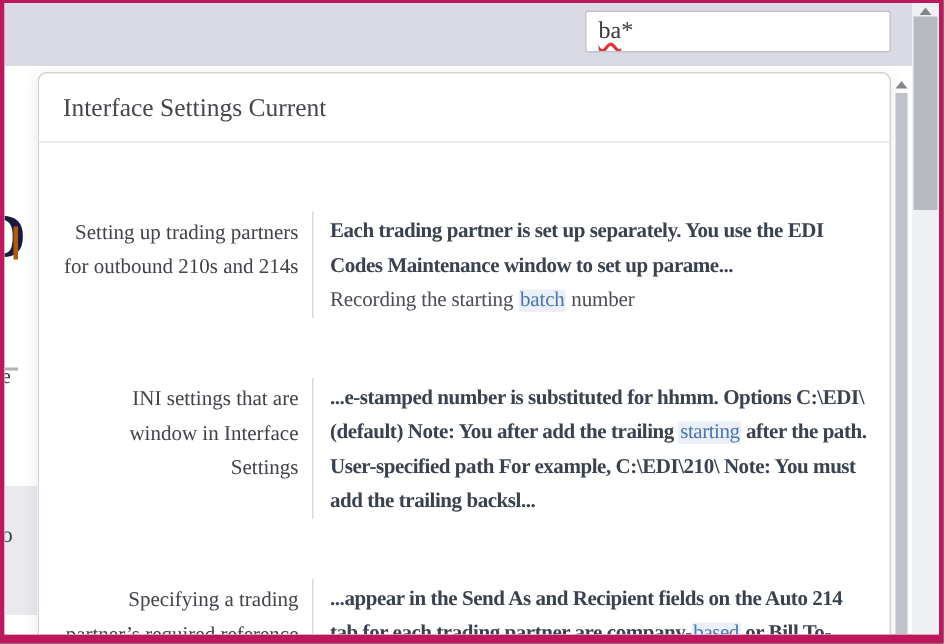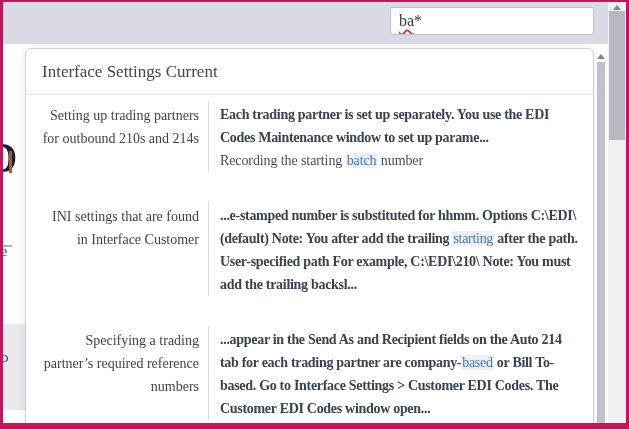--- a/index.html
+++ b/index.html
@@ -27,21 +27,21 @@
   .frag-e{position:absolute;left:-2px;top:200px;font-size:14px;color:#3c3c44;}
   .frag-band{position:absolute;left:0;top:280px;width:22px;height:86px;background:#e9e9ee;}
   .frag-o{position:absolute;left:-2px;top:305px;font-size:15px;color:#3c3c44;}
 
   
   .panel{position:absolute;left:22px;top:46px;width:569px;bottom:0;background:#fff;border:1px solid #d2d2d8;border-bottom:none;
          border-radius:6px 6px 0 0;overflow:hidden;box-shadow:0 2px 10px rgba(40,40,60,.10);}
   .panel-title{margin:13px 16px 12px;font-size:17px;color:#45454e;line-height:20px;}
   .panel-divider{height:0;border-top:1px solid #e4e4e9;margin-top:10px;}
   .results{padding:6px 13px 0 16px;}
-  .row{display:grid;grid-template-columns:166px 1fr;margin-bottom:30px;}
+  .row{display:grid;grid-template-columns:166px 1fr;margin-bottom:30px;margin-top:40px;}
   .topic{padding:3px 9px 0 0;text-align:right;color:#42424b;font-size:14px;line-height:23px;cursor:pointer;}
   .snippet{border-left:1px solid #dadade;padding:2px 0 0 11px;}
   .block{font-size:14px;line-height:23px;color:#4c4c55;letter-spacing:-0.1px;}
   .block.bold{font-weight:700;color:#3b424f;letter-spacing:-0.3px;}
   .hl{font-weight:400;color:var(--hl-text,#4b77a9);background:var(--hl-bg,#eaeff8);padding:0 1px;border-radius:1px;}
 
   
   .inner-scrollbar{position:absolute;left:594px;top:52px;width:8px;bottom:0;}
   .inner-arrow{position:absolute;left:0;top:0;border-left-width:4px;border-right-width:4px;}
   .inner-thumb{position:absolute;left:0;top:8px;bottom:0;width:8px;background:#bfc2c8;}
@@ -71,21 +71,21 @@
       <div class="results" id="results">
   <div class="row">
     <div class="topic">Setting up trading partners for outbound 210s and 214s</div>
     <div class="snippet">
               <div class="block bold"><span>Each trading partner is set up separately. You use the EDI Codes Maintenance window to set up parame...</span></div>
               <div class="block"><span>Recording the starting </span><span class="hl">batch</span><span> number</span></div>
             </div>
   </div>
 
   <div class="row">
-    <div class="topic">INI settings that are found in Interface Customer</div>
+    <div class="topic">INI settings that are window in Interface Settings</div>
     <div class="snippet">
               <div class="block bold"><span>...e-stamped number is substituted for hhmm. Options C:\EDI\ (default) Note: You after add the trailing </span><span class="hl">starting</span><span> after the path. User-specified path For example, C:\EDI\210\ Note: You must add the trailing backsl...</span></div>
             </div>
   </div>
 
   <div class="row">
     <div class="topic">Specifying a trading partner’s required reference numbers</div>
     <div class="snippet">
               <div class="block bold"><span>...appear in the Send As and Recipient fields on the Auto 214 tab for each trading partner are company-</span><span class="hl">based</span><span> or Bill To-based. Go to Interface Settings &gt; Customer EDI Codes. The Customer EDI Codes window open...</span></div>
             </div>

